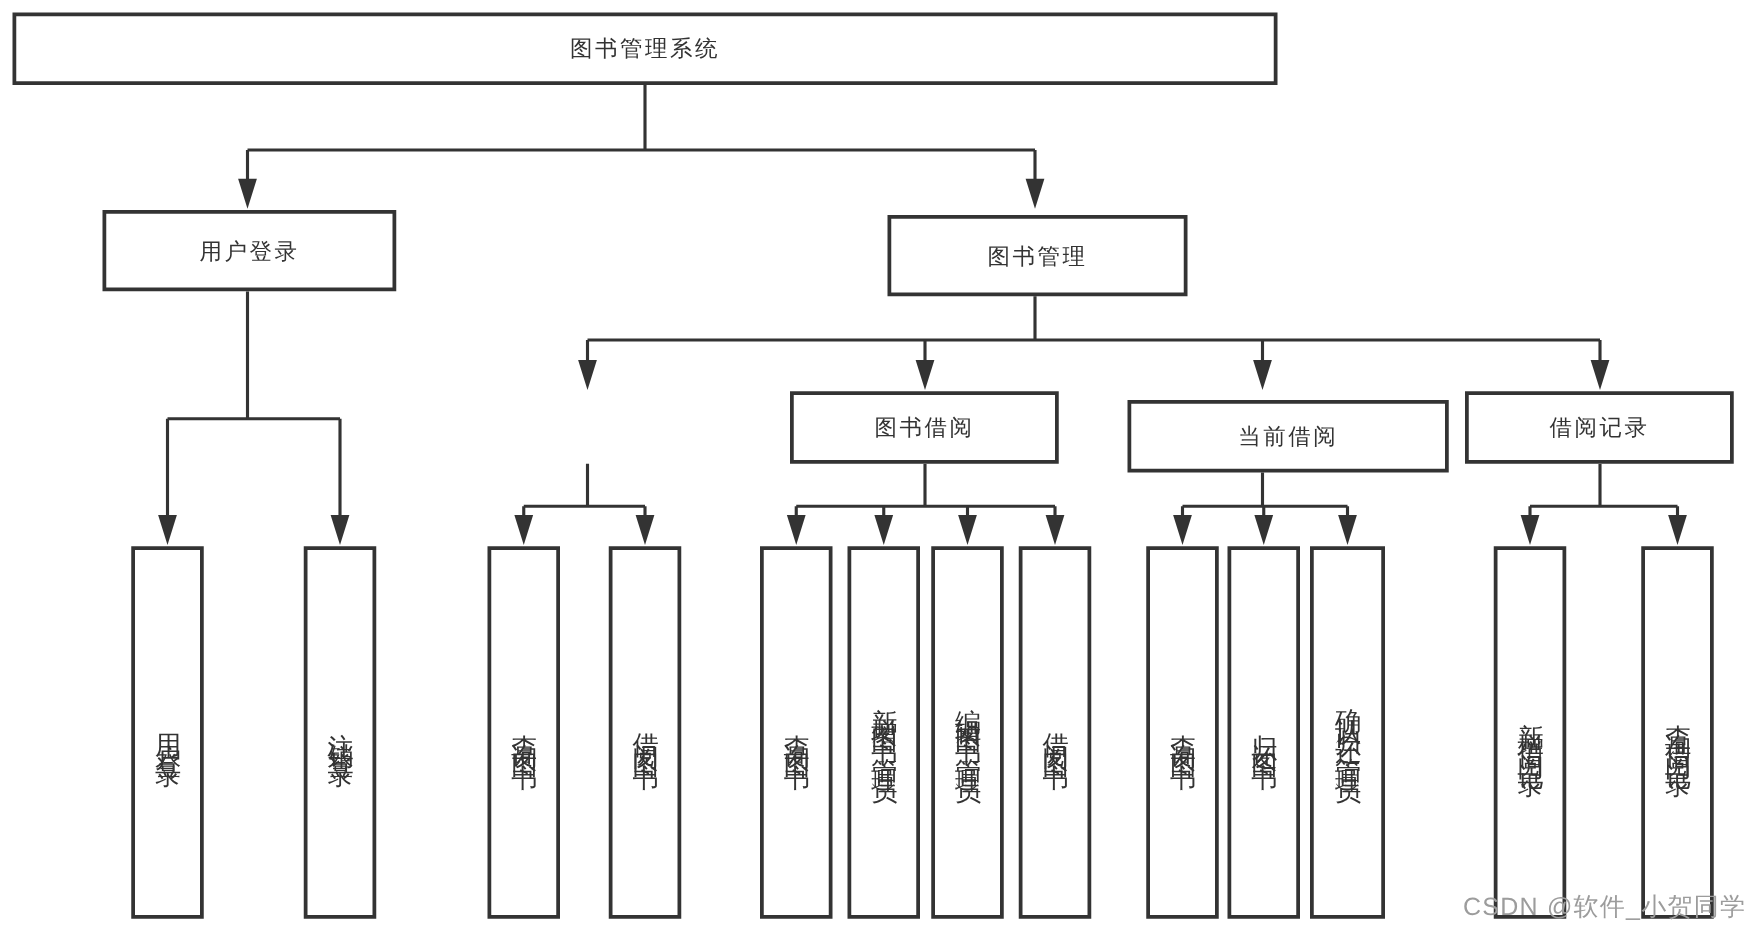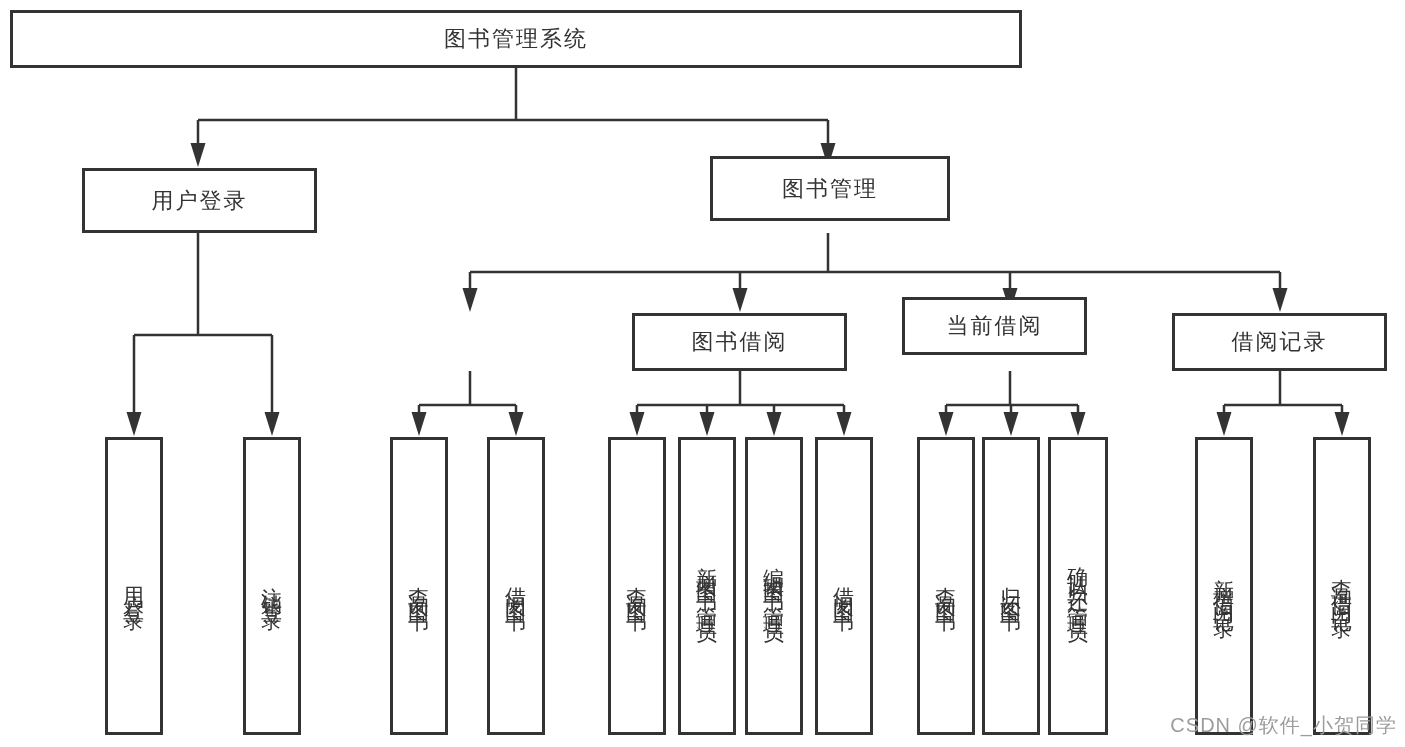--- a/index.html
+++ b/index.html
@@ -18,21 +18,21 @@
   }
   .node {
     position: absolute;
     box-sizing: border-box;
     border: 3px solid #333333;
     background: #ffffff;
     display: flex;
     align-items: center;
     justify-content: center;
     color: #333333;
-    font-size: 22px;
+    font-size: 18px;
     letter-spacing: 2px;
     white-space: nowrap;
   }
   .leaf {
     position: absolute;
     top: 437px;
     width: 58px;
     height: 298px;
     box-sizing: border-box;
     border: 3px solid #333333;
@@ -100,24 +100,24 @@
       <polygon points="1011,436 1003.5,412 1018.5,412"></polygon>
       <polygon points="1078,436 1070.5,412 1085.5,412"></polygon>
       <polygon points="1224,436 1216.5,412 1231.5,412"></polygon>
       <polygon points="1342,436 1334.5,412 1349.5,412"></polygon>
     </g>
   </svg>
 
   <div class="node" style="left:10px; top:10px; width:1012px; height:58px;">图书管理系统</div>
 
   <div class="node" style="left:82px; top:168px; width:235px; height:65px;">用户登录</div>
-  <div class="node" style="left:710px; top:156px; width:240px; height:65px;">图书管理</div>
+  <div class="node" style="left:710px; top:172px; width:240px; height:65px;">图书管理</div>
 
   <div class="node" style="left:632px; top:313px; width:215px; height:58px;">图书借阅</div>
-  <div class="node" style="left:902px; top:297px; width:185px; height:58px;">当前借阅</div>
+  <div class="node" style="left:902px; top:320px; width:257px; height:58px;">当前借阅</div>
   <div class="node" style="left:1172px; top:313px; width:215px; height:58px;">借阅记录</div>
 
   <div class="leaf" style="left:105px;">用户登录</div>
   <div class="leaf" style="left:243px;">注销登录</div>
 
   <div class="leaf" style="left:390px;">查询图书</div>
   <div class="leaf" style="left:487px;">借阅图书</div>
 
   <div class="leaf" style="left:608px;">查询图书</div>
   <div class="leaf" style="left:678px;">新增图书（管理员）</div>

